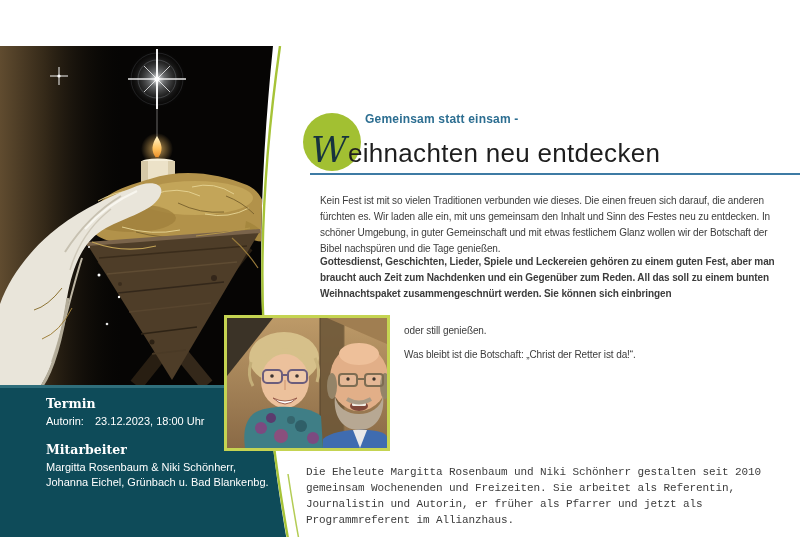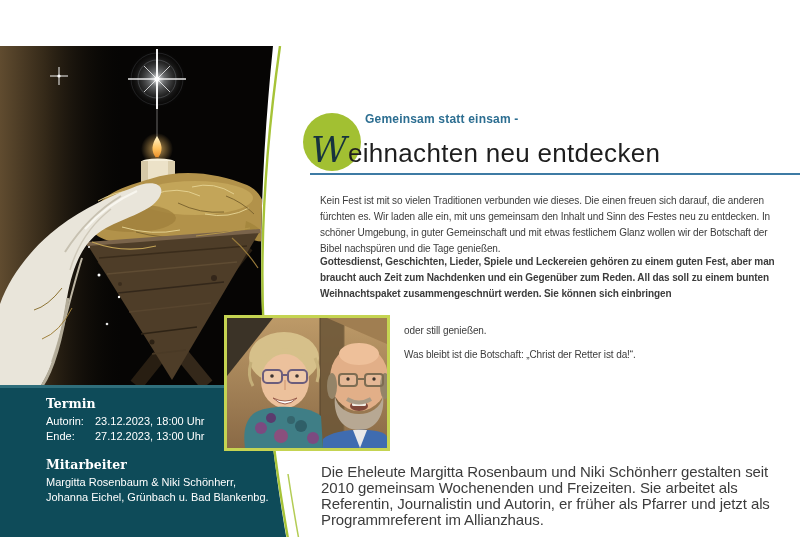--- a/index.html
+++ b/index.html
@@ -16,21 +16,21 @@
         white-space:nowrap;color:#1e1e1e;}
   .title .initial{font-family:"DejaVu Serif",serif;font-style:italic;font-size:35px;
         color:#17333e;margin-right:1px;}
   .title .rest{font-size:26px;letter-spacing:.3px;}
   .rule{position:absolute;left:310px;top:127px;width:490px;height:2px;background:#3e7ba4;z-index:2;}
   .copy{position:absolute;color:#3c3c3c;font-size:10px;line-height:16px;letter-spacing:-0.1px;z-index:3;}
   .copy.p1{left:320px;top:147px;width:467px;}
   .copy.p2{left:320px;top:208px;width:467px;font-weight:bold;}
   .copy.p2cont{left:404px;top:277px;}
   .copy.message{left:404px;top:301px;}
-  .copy.bio{left:321px;top:418px;width:468px;font-size:15px;}
+  .copy.bio{left:306px;top:418px;width:468px;font-size:11px;font-family:Liberation Mono, monospace;}
   .copy.bio2{left:321px;top:477px;width:468px;font-size:11px;}
   .photo{position:absolute;left:224px;top:269px;border:3px solid #c5d452;z-index:4;font-size:0;
         background:#9c7b52;}
   .infobox{position:absolute;left:46px;top:350px;width:240px;color:#ffffff;z-index:3;
         font-size:11px;line-height:15px;}
   .ib-heading{font-family:"DejaVu Serif",serif;font-weight:bold;font-size:12.5px;line-height:16px;
         margin:0 0 2px 0;}
   .ib-row .lbl{display:inline-block;width:49px;}
   .ib-section{margin-top:13px;}
   .footnote{font-size:8.5px;line-height:12px;margin-top:1px;letter-spacing:0;}
@@ -243,23 +243,20 @@
         <polygon points="126,112 140,112 133,130" fill="#e9e9e9"></polygon>
       </g>
     </svg>
   </div>
 
   <div class="infobox">
     <div class="ib-heading">Termin</div>
     <div class="ib-row">
       <span class="lbl">Autorin:</span><span>23.12.2023, 18:00 Uhr</span>
     </div>
-    <div class="ib-row">
-      <span class="lbl">Ende:</span><span>27.12.2023, 13:00 Uhr</span>
-    </div>
 
     <div class="ib-section">
       <div class="ib-heading">Mitarbeiter</div>
       <div>Margitta Rosenbaum &amp; Niki Schönherr,</div>
       <div>Johanna Eichel, Grünbach u. Bad Blankenbg.</div>
     </div>
 
   </div>
 
 </div>

